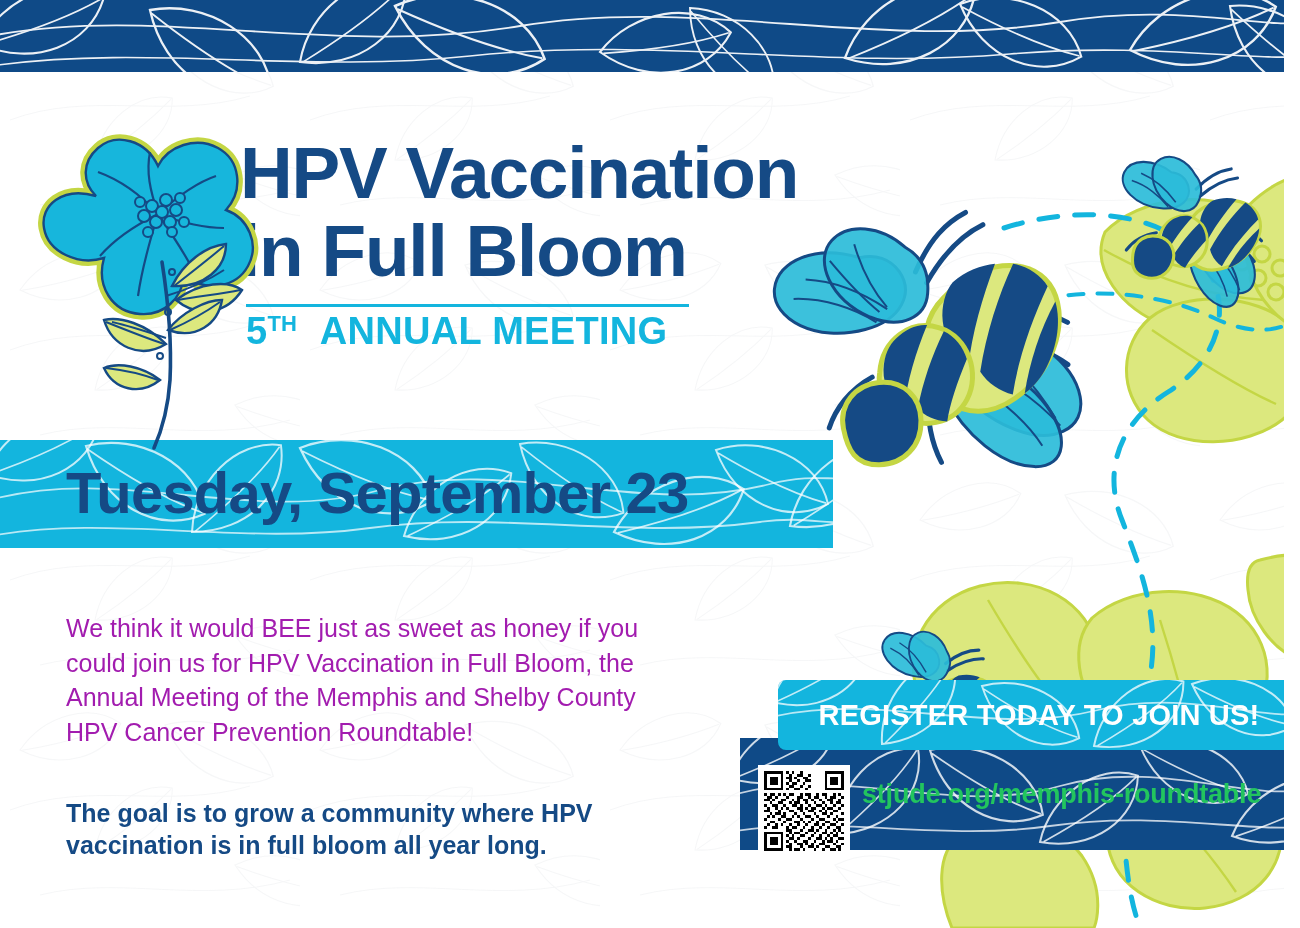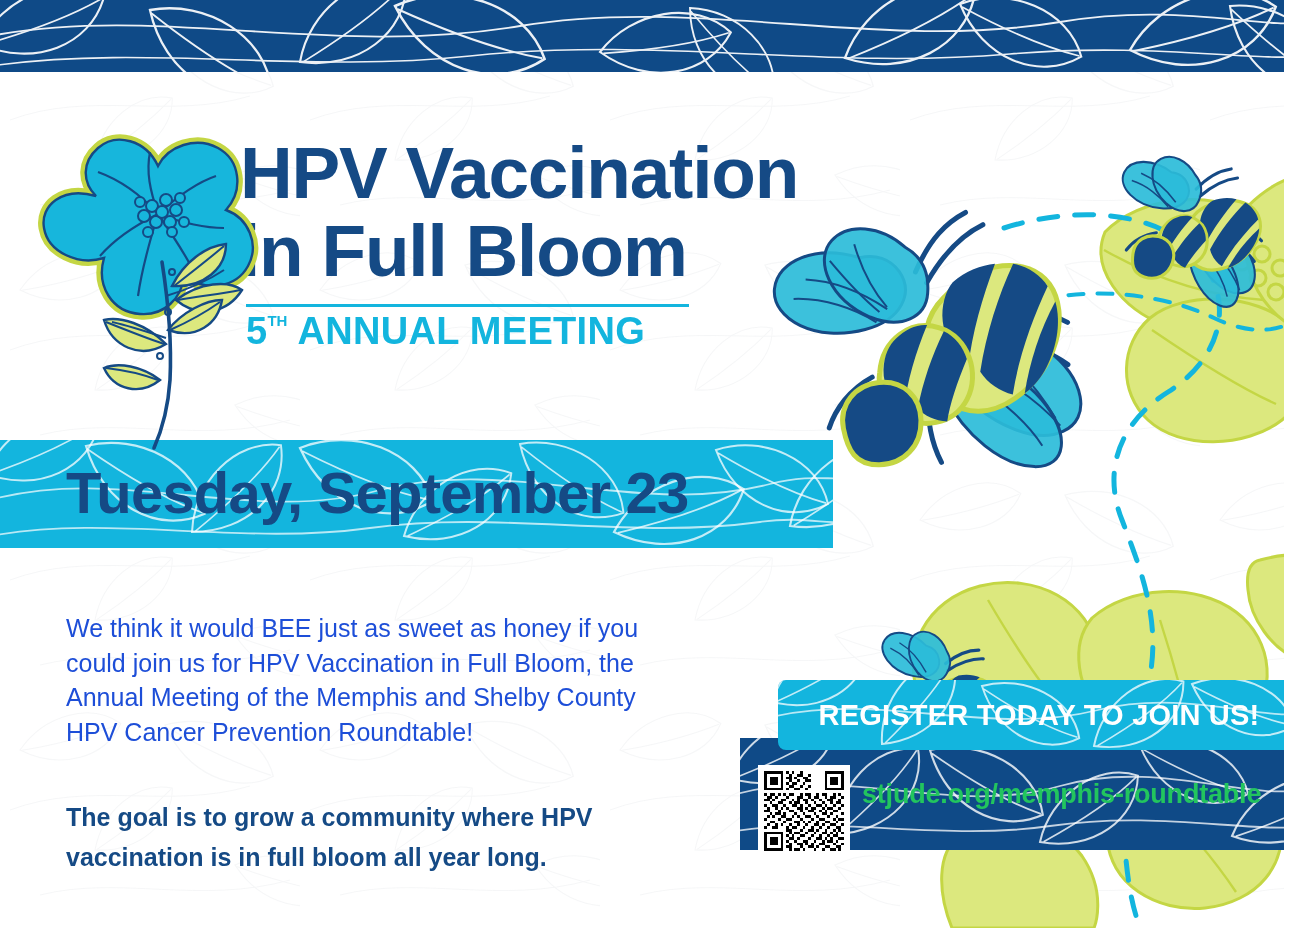--- a/index.html
+++ b/index.html
@@ -28,42 +28,42 @@
     display:block;color:#154A85;font-weight:700;
     font-size:73px;line-height:.97;letter-spacing:-1.2px;
     white-space:nowrap;
   }
   .headline .l2{margin-top:7px;}
   .rule{width:443px;height:3px;background:#13B5DE;margin:17px 0 3px 6px;}
   .subline{
     display:flex;align-items:flex-start;color:#13B5DE;font-weight:700;
     font-size:38px;letter-spacing:.3px;margin-left:6px;white-space:nowrap;
   }
-  .subline .ord{font-size:15px;line-height:1;margin-top:3px;letter-spacing:0;}
-  .subline .rest{margin-left:10px;}
+  .subline .ord{font-size:22px;line-height:1;margin-top:3px;letter-spacing:0;}
+  .subline .rest{margin-left:23px;}
 
   
   .date-banner{
     position:absolute;left:0;top:440px;width:833px;height:108px;
     background:#13B5DE;overflow:hidden;z-index:5;
   }
   .date-banner svg{position:absolute;left:0;top:0;}
   .date-text{
     position:absolute;left:66px;top:50%;transform:translateY(-52%);
     color:#154A85;font-weight:700;font-size:58px;letter-spacing:-.8px;white-space:nowrap;
   }
 
   
   .body-copy{
     position:absolute;left:66px;top:586px;width:600px;z-index:5;
-    color:#1d4ed8;font-size:25px;line-height:34.5px;
+    color:#a21caf;font-size:25px;line-height:34.5px;
   }
   .tagline{
     position:absolute;left:66px;top:772px;width:620px;z-index:5;
-    color:#154A85;font-weight:700;font-size:25px;line-height:40px;
+    color:#154A85;font-weight:700;font-size:25px;line-height:32px;
   }
 
   
   .cta-navy{
     position:absolute;left:740px;top:738px;width:560px;height:112px;
     background:#0F4A87;overflow:hidden;z-index:8;
   }
   .cta-cyan{
     position:absolute;left:778px;top:680px;width:522px;height:70px;
     background:#13B5DE;overflow:hidden;z-index:9;border-radius:8px;

